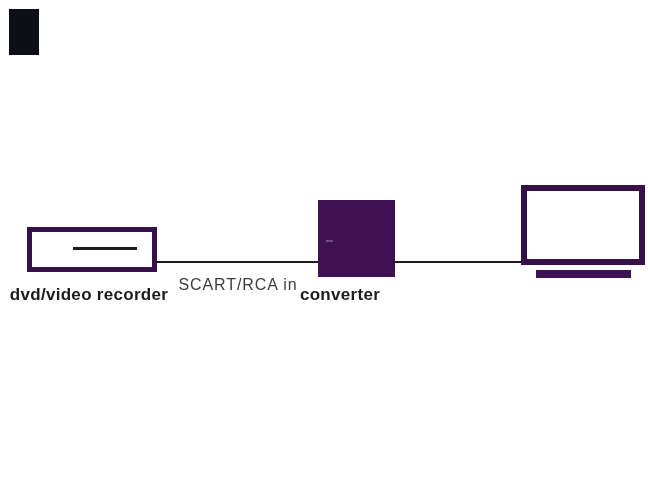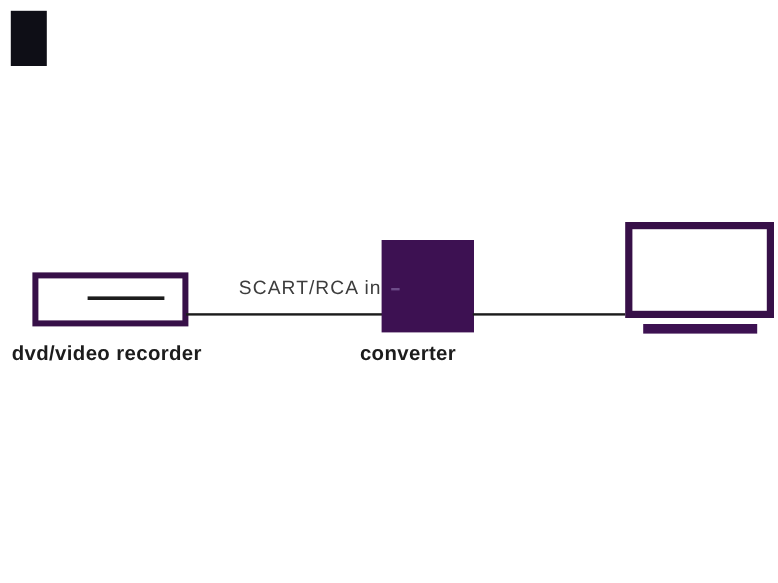--- a/index.html
+++ b/index.html
@@ -108,22 +108,23 @@
   .converter-label { left: 290px; top: 285px; width: 100px; }
   .tv-label { left: 533px; top: 285px; width: 100px; }
 
   
   .wire-label {
     position: absolute;
     font-size: 16px;
     font-weight: 400;
     letter-spacing: 0.9px;
     color: var(--wire-label, #3d3d3d);
-    text-align: right;
+    text-align: center;
     white-space: nowrap;
+    margin-top: 44px;
   }
   .scart-label { left: 158px; top: 232px; width: 160px; }
   .hdmi-label  { left: 406px; top: 233px; width: 112px; }
 </style>
 </head>
 <body>
 
 <div class="canvas">
 
   <div class="corner-rect"></div>

